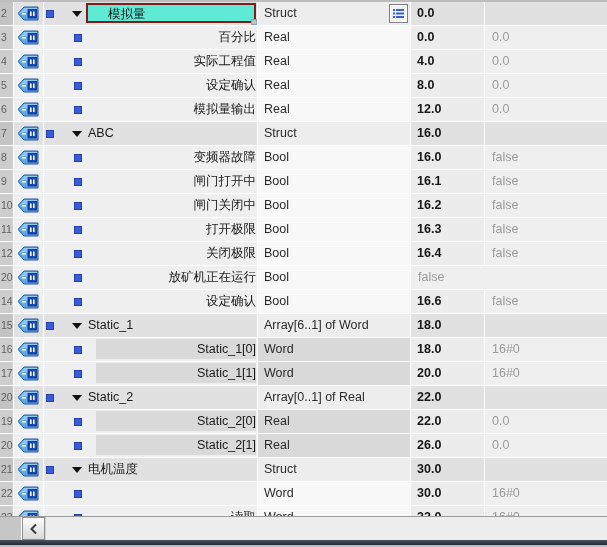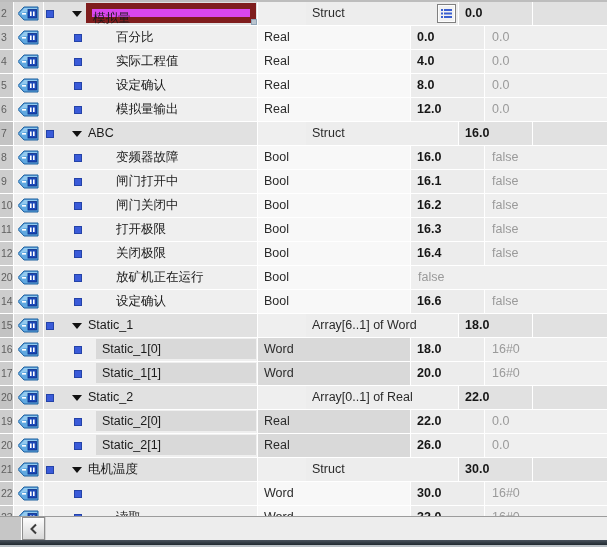--- a/index.html
+++ b/index.html
@@ -15,36 +15,36 @@
   .c-name{width:214px;}
   .c-type{width:153px;padding-left:6px;color:#2b2b2b;}
   .c-off{width:74px;padding-left:6px;font-weight:bold;color:#161616;}
   .c-start{flex:1;border-right:none;padding-left:7px;color:#9a9a9a;}
   
   .row.child  .c-icon,.row.child  .c-name{background:#efefef;}
   .row.child  .c-type{background:#f8f8f8;}
   .row.child  .c-off{background:#ececec;}
   .row.child  .c-start{background:#efefef;}
   .row.parent .c-icon,.row.parent .c-name{background:#e1e1e1;}
-  .row.parent .c-type{background:#ededed;margin-left:48px;}
+  .row.parent .c-type{background:#ededed;}
   .row.parent .c-off,.row.parent .c-start{background:#e1e1e1;}
   .row.parent .c-num{background:#c3c3c3;}
   .row.array .c-type{background:#d9d9d9;}
   
   .bullet{position:absolute;top:8px;width:8px;height:8px;background:#3a5bd9;border:1px solid #2443a8;box-sizing:border-box;}
   .row.parent .bullet{left:2px;}
   .row.child  .bullet{left:30px;}
   .arrow{position:absolute;left:28px;top:9px;width:0;height:0;border-left:5px solid transparent;
          border-right:5px solid transparent;border-top:6px solid #111;}
   .nametext{position:absolute;top:0;bottom:1px;right:1px;line-height:23px;}
   .row.parent .nametext{left:44px;}
-  .row.child  .nametext{left:72px;}
+  .row.child  .nametext{left:72px;text-align:right;}
   .row.array  .nametext{left:52px;top:1px;bottom:2px;background:#d9d9d9;padding-left:6px;line-height:21px;}
-  .row.selected .nametext{left:42px;top:1px;bottom:2px;background:#d946ef;border:6px solid #7f1d1d;
-                          padding-left:1px;line-height:19px;}
+  .row.selected .nametext{left:42px;top:1px;bottom:2px;background:#5eead4;border:2px solid #7f1d1d;
+                          padding-left:20px;line-height:19px;}
   .resize-dot{display:none;position:absolute;right:0;bottom:0;width:4px;height:4px;background:#b9c4cf;border:1px solid #8fa3b5;}
   .row.selected .resize-dot{display:block;}
   
   .browse{display:none;position:absolute;right:2px;top:2px;width:19px;height:19px;background:#f2f2f2;
           border:1px solid #808080;box-shadow:0 0 0 1px #fdfdfd inset;box-sizing:border-box;
           align-items:center;justify-content:center;padding:0;cursor:pointer;}
   .row.selected .browse{display:flex;}
   
   .tagicon{position:absolute;left:4px;top:4px;}
   

